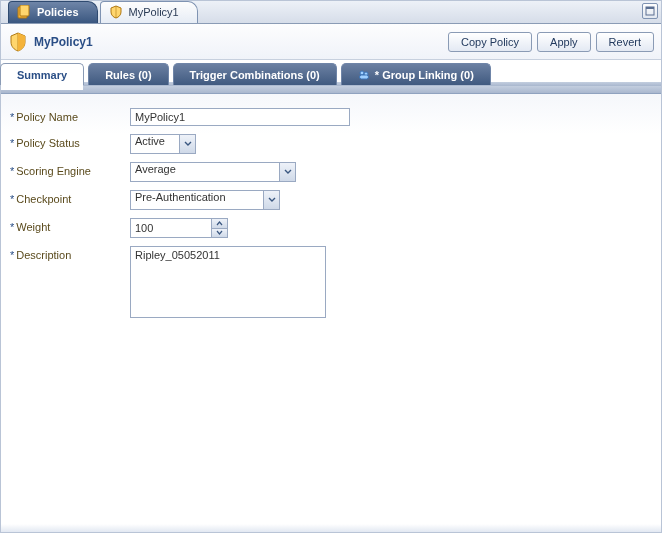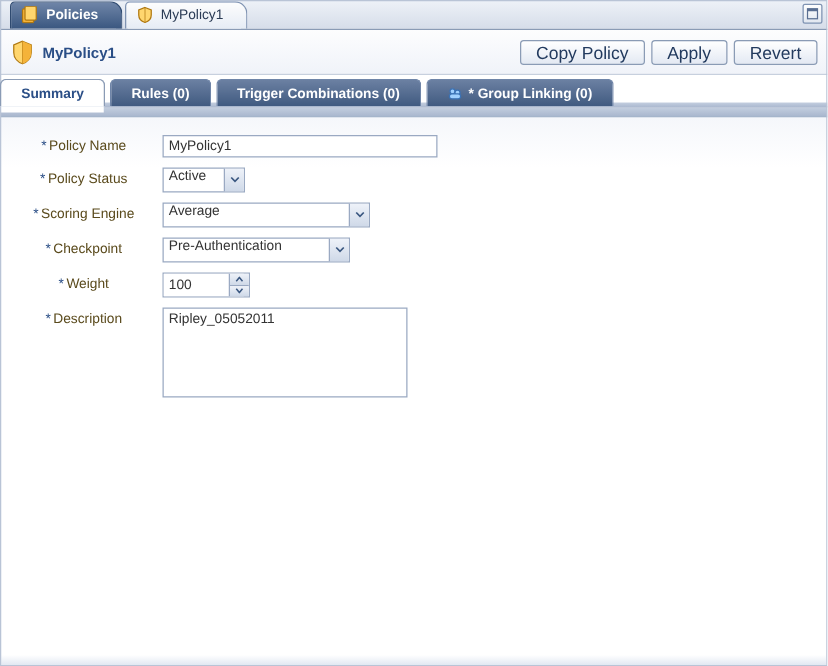--- a/index.html
+++ b/index.html
@@ -81,21 +81,21 @@
   .header .spacer { flex: 1; }
   .btn {
     height: 20px;
     padding: 0 12px;
     border: 1px solid #8a9bb5;
     border-radius: 3px;
     background: linear-gradient(#ffffff, #e3e9f3);
     color: #223a5e;
     cursor: pointer;
     font-family: inherit;
-    font-size: 14px;
+    font-size: 11px;
     margin-left: 5px;
   }
 
   
   .subtabs {
     height: 26px;
     background: #fff;
     display: flex;
     align-items: flex-end;
     border-bottom: 1px solid #b9c4d6;
@@ -148,21 +148,21 @@
     padding: 14px 10px 10px 10px;
     background: linear-gradient(#f5f7fb, #ffffff 40px);
   }
   .row {
     display: flex;
     align-items: flex-start;
     margin-bottom: 8px;
   }
   .lbl {
     width: 120px;
-    text-align: center;
+    text-align: left;
     padding-right: 6px;
     padding-top: 3px;
     color: #5a4a1c;
   }
   .lbl .req { color: #2a4e86; margin-right:2px;}
   .val { flex: 0 0 auto; }
 
   input[type=text].txt, .sel, textarea.txt, .spinner input {
     font-family: inherit;
     font-size: 11px;
@@ -184,21 +184,21 @@
     right: 0; top: 0; bottom: 0;
     width: 16px;
     border-left: 1px solid #9aa9c2;
     background: linear-gradient(#eef2f9, #cfd9e8);
     display:flex; align-items:center; justify-content:center;
   }
   .spinner {
     display:inline-flex;
     border:1px solid #9aa9c2;
     height:20px;
-    width:70px;
+    width:98px;
     position:relative;
   }
   .spinner input {
     border:none; width:64px; padding:1px 4px; outline:none; height:18px;
   }
   .spinner .spin-btns {
     position:absolute; right:0; top:0; bottom:0; width:16px;
     border-left:1px solid #9aa9c2;
     display:flex; flex-direction:column;
   }

